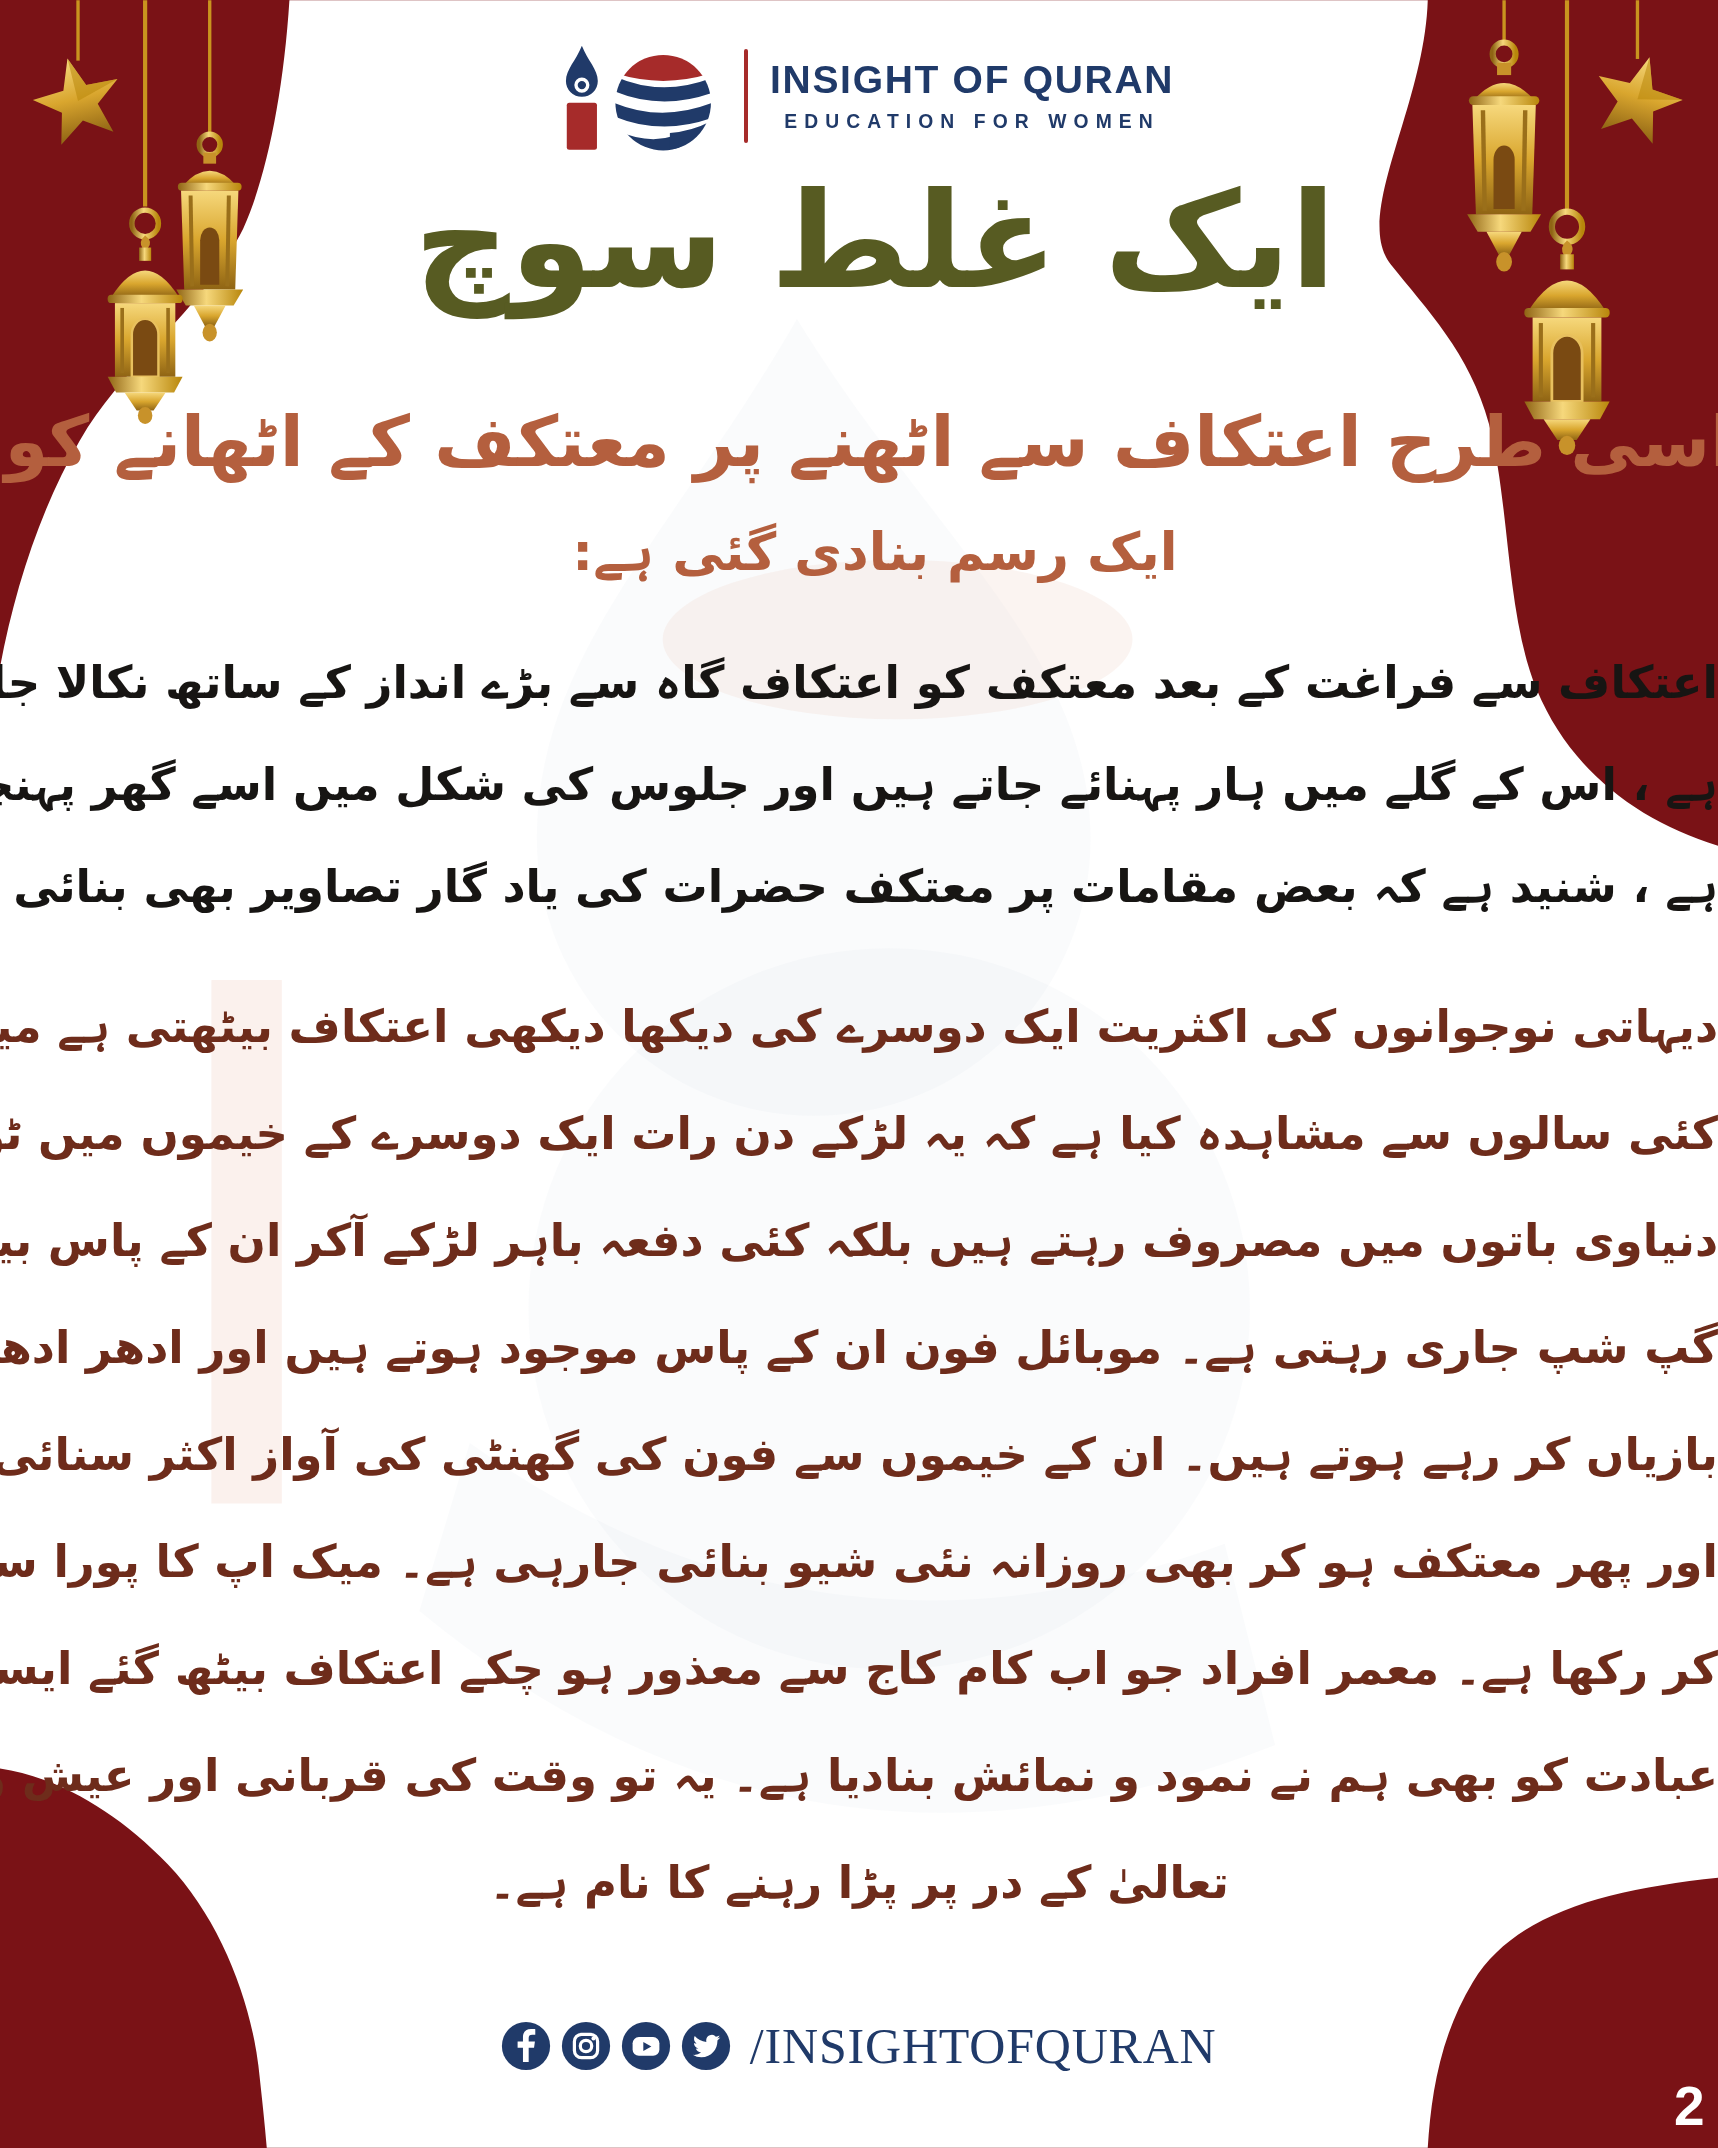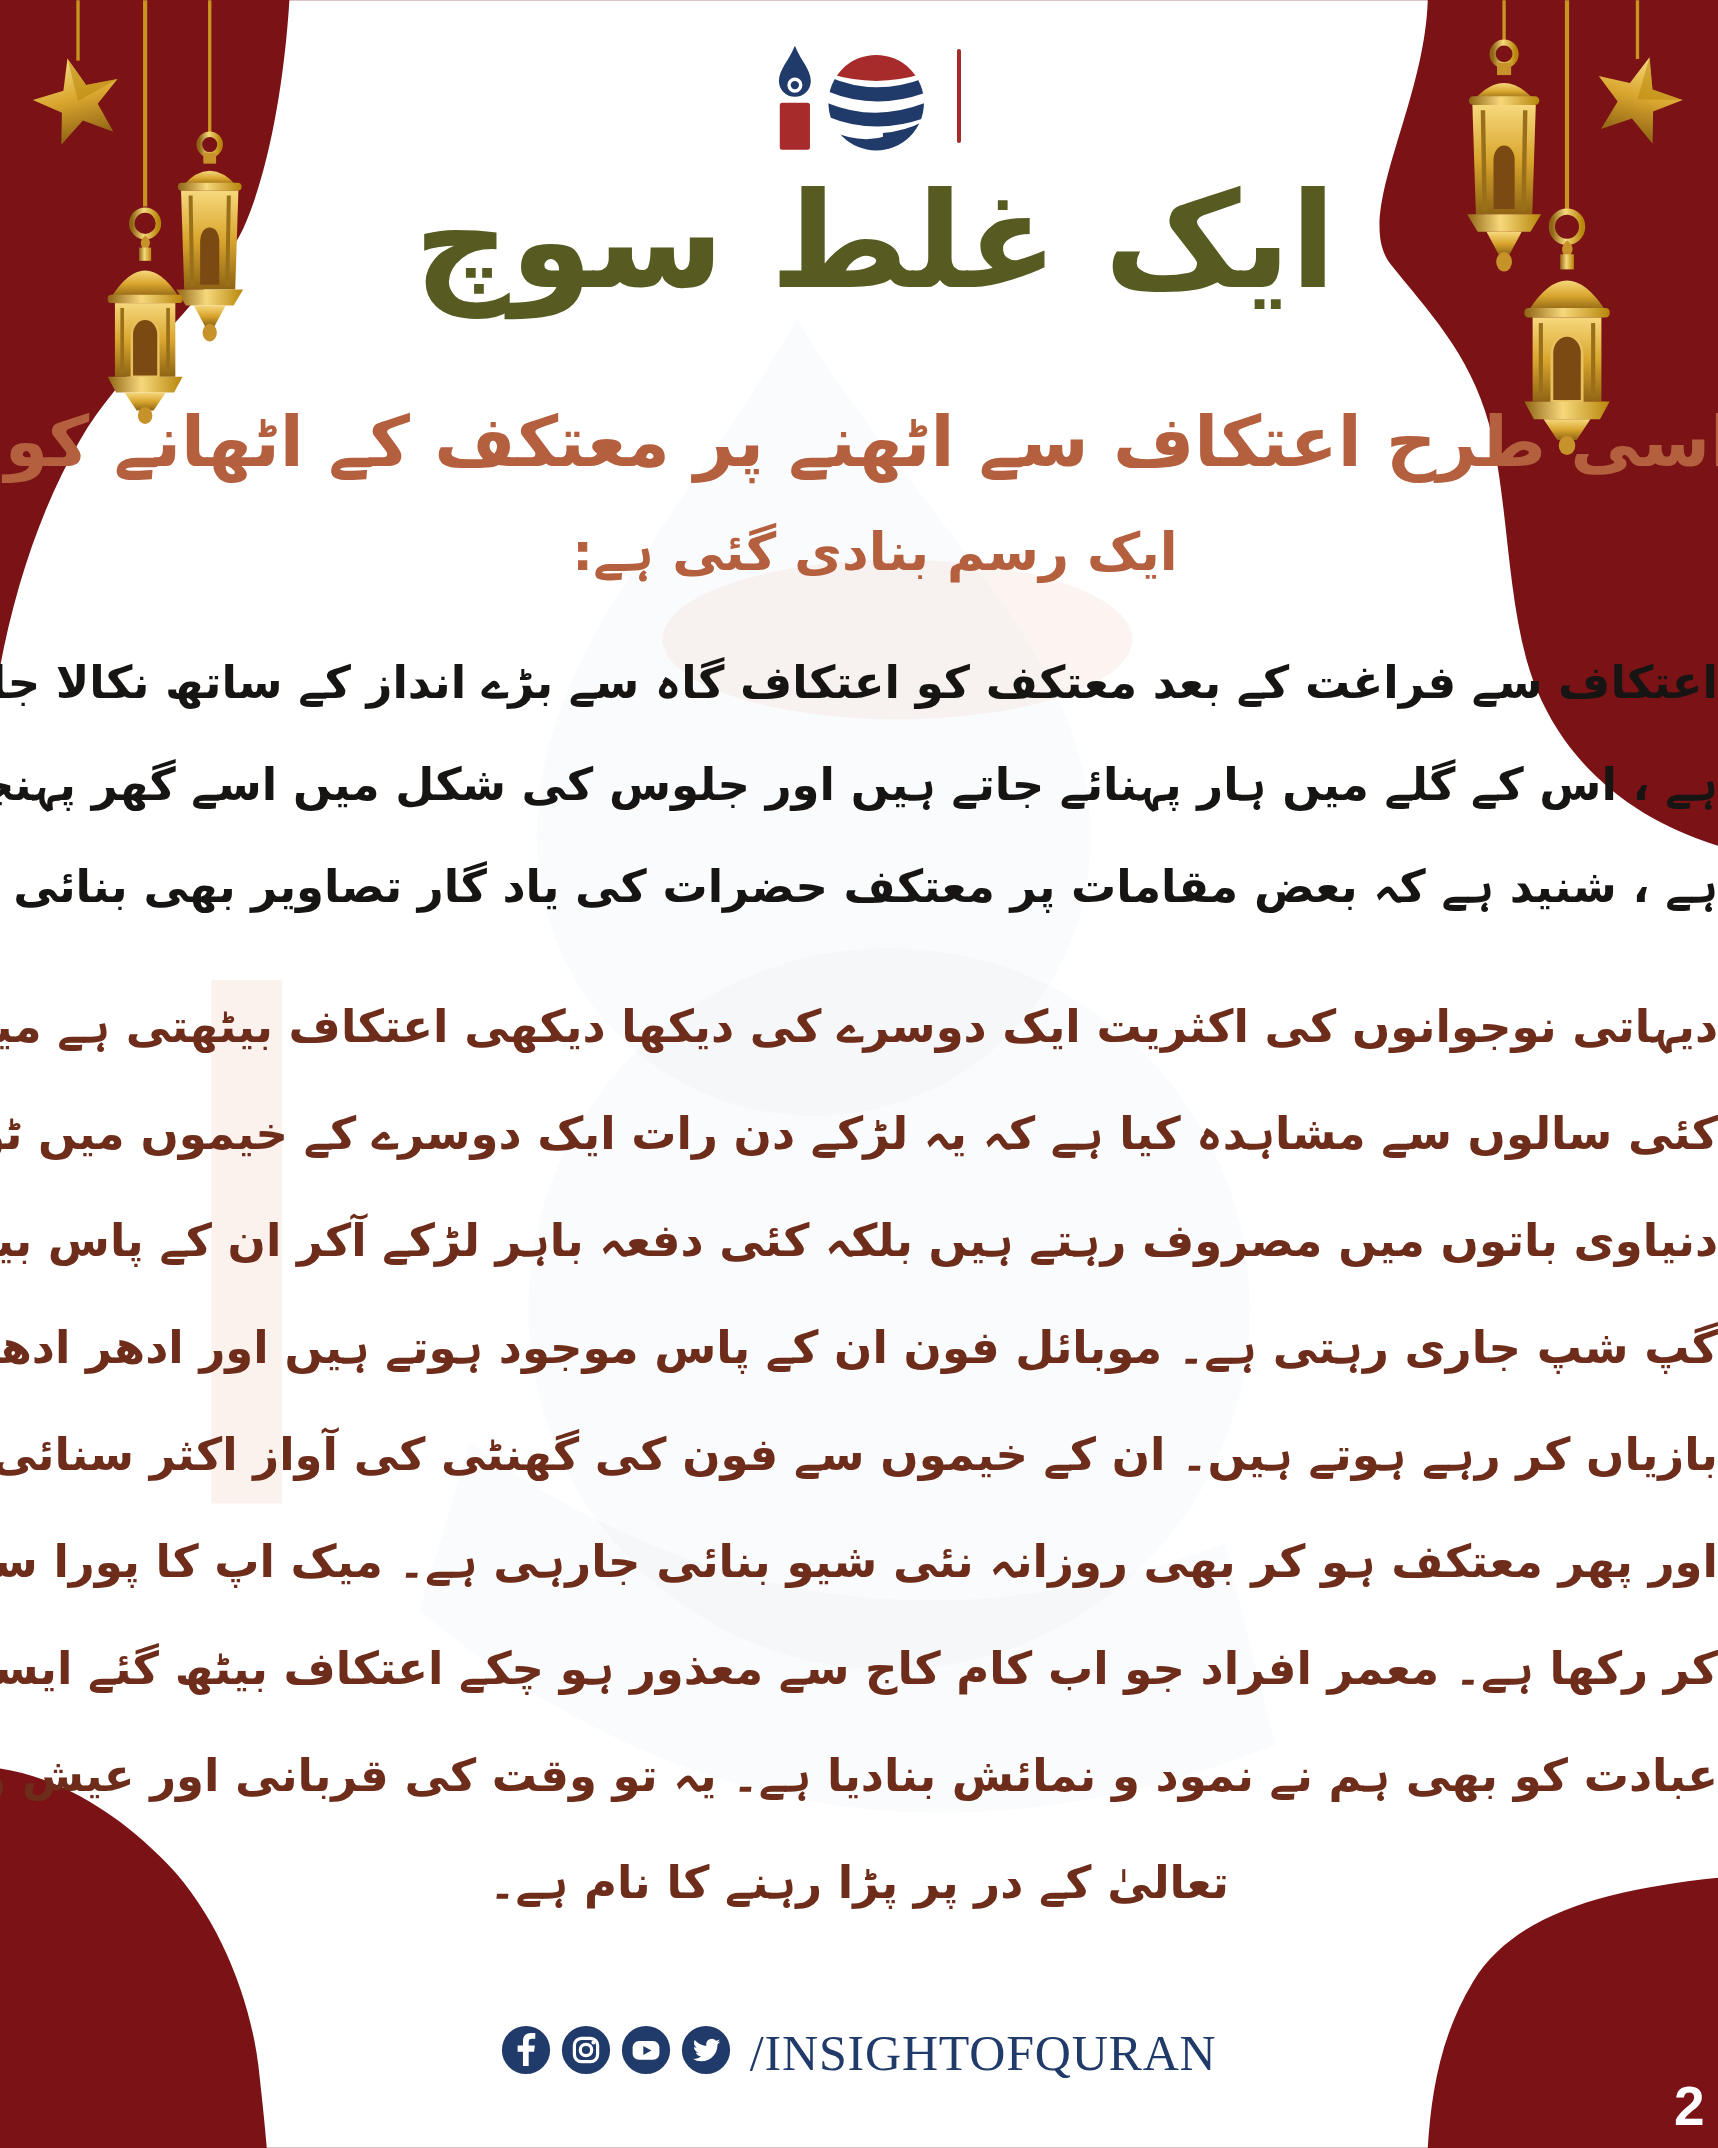--- a/index.html
+++ b/index.html
@@ -25,21 +25,21 @@
   .sub2{top:522px;font-size:52px;color:var(--rust,#b45f3e);}
   .para{left:0;width:100%;}
   .para .urdu-line{direction:rtl;text-align:center;white-space:nowrap;font-weight:bold;}
   .para1{top:656px;}
   .para1 .urdu-line{height:102px;font-size:45px;color:var(--ink,#171513);}
   .para2{top:1000px;}
   .para2 .urdu-line{height:107px;font-size:45px;color:var(--brown,#6e2c1b);}
   
   .footer{top:2017px;left:0;width:100%;display:flex;justify-content:center;align-items:center;gap:10px;}
   .soc{width:50px;height:50px;}
-  .handle{font-family:"Liberation Serif",serif;font-size:50px;color:var(--navy,#203a69);letter-spacing:0.8px;margin-left:8.4px;white-space:nowrap;margin-top:7px;}
+  .handle{font-family:"Liberation Serif",serif;font-size:50px;color:var(--navy,#203a69);letter-spacing:0.8px;margin-left:8.4px;white-space:nowrap;}
   .pagenum{right:13.4px;top:2074px;color:#ffffff;font-family:"Liberation Sans",sans-serif;font-weight:bold;font-size:55px;}
 </style>
 </head>
 <body style="--bg: #7a1216; --navy: #203a69; --brandred: #a62b2a; --olive: #575b22; --rust: #b45f3e; --brown: #6e2c1b; --ink: #171513;">
 
 <svg id="scene" width="1718" height="2148" viewBox="0 0 2048 2560">
   <defs>
     <linearGradient id="goldv" x1="0" y1="0" x2="0" y2="1">
       <stop offset="0" stop-color="#f6d87c"></stop>
         <stop offset="0.5" stop-color="#d9a62e"></stop>
@@ -146,20 +146,24 @@
         <circle cx="142" cy="76" r="57" fill="#ffffff"></circle>
         <path d="M85 19 h114 v22 q-57 18 -114 0 z" fill="#a62b2a"></path>
         <path d="M83 44 q57 26 118 2 l0 18 q-61 22 -118 -2 z" fill="#203a69"></path>
         <path d="M83 76 q57 24 118 0 l0 18 q-61 22 -118 -2 z" fill="#203a69"></path>
         <path d="M83 108 q40 18 70 8 l14 22 -84 0 z" fill="#203a69"></path>
         <path d="M150 112 q26 -2 49 -14 l0 24 q-24 12 -49 8 z" fill="#203a69"></path>
       </g>
     </g>
   </svg>
   <div class="logo-divider"></div>
+  <div class="logo-text">
+    <div class="logo-title">INSIGHT OF QURAN</div>
+    <div class="logo-tagline">EDUCATION FOR WOMEN</div>
+  </div>
 </div>
 
 <div class="abs urdu title">ایک غلط سوچ</div>
 <div class="abs urdu sub1">اسی طرح اعتکاف سے اٹھنے پر معتکف کے اٹھانے کو بھی</div>
 <div class="abs urdu sub2">ایک رسم بنادی گئی ہے:</div>
 
 <div class="abs para para1">
   <div class="urdu-line">اعتکاف سے فراغت کے بعد معتکف کو اعتکاف گاہ سے بڑے انداز کے ساتھ نکالا جاتا</div>
   <div class="urdu-line">ہے ، اس کے گلے میں ہار پہنائے جاتے ہیں اور جلوس کی شکل میں اسے گھر پہنچایا جاتا</div>
   <div class="urdu-line">ہے ، شنید ہے کہ بعض مقامات پر معتکف حضرات کی یاد گار تصاویر بھی بنائی جاتی ہیں۔</div>

